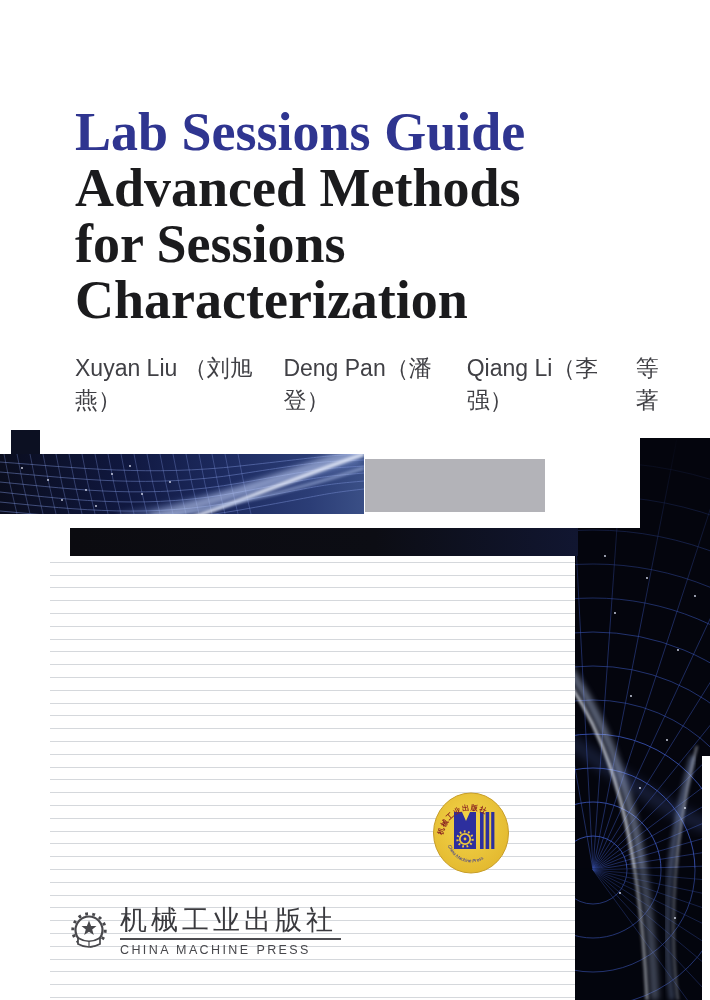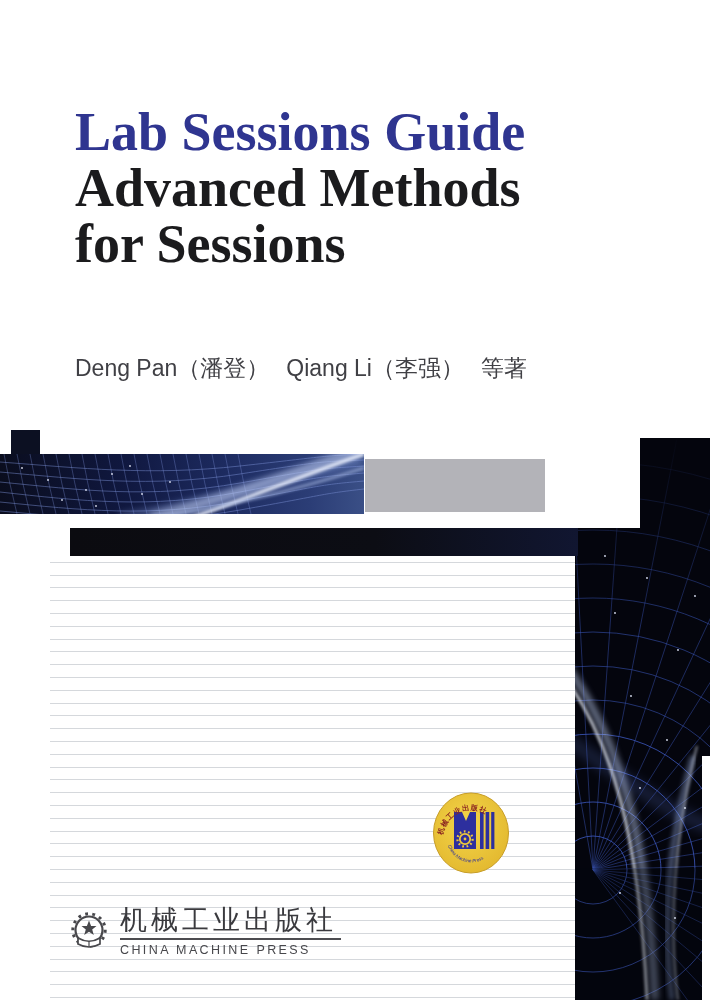--- a/index.html
+++ b/index.html
@@ -55,23 +55,25 @@
 <body>
 
 <div class="cover">
 
   <div class="abs page-lines"></div>
 
   <div class="abs title-block">
     <div class="title-line-blue">Lab Sessions Guide</div>
     <div class="title-line-black">Advanced Methods</div>
     <div class="title-line-black">for Sessions</div>
+    <div class="title-line-black">Characterization</div>
   </div>
 
   <div class="abs authors">
+    <span>Xuyan Liu （刘旭燕）</span>
     <span>Deng Pan（潘登）</span>
     <span>Qiang Li（李强）</span>
     <span>等著</span>
   </div>
 
   <div class="abs corner-tab"></div>
 
   <svg class="abs band-art" viewBox="0 0 364 60" preserveAspectRatio="none">
     <defs>
       <linearGradient id="bandGrad" x1="0" y1="0" x2="1" y2="0">

